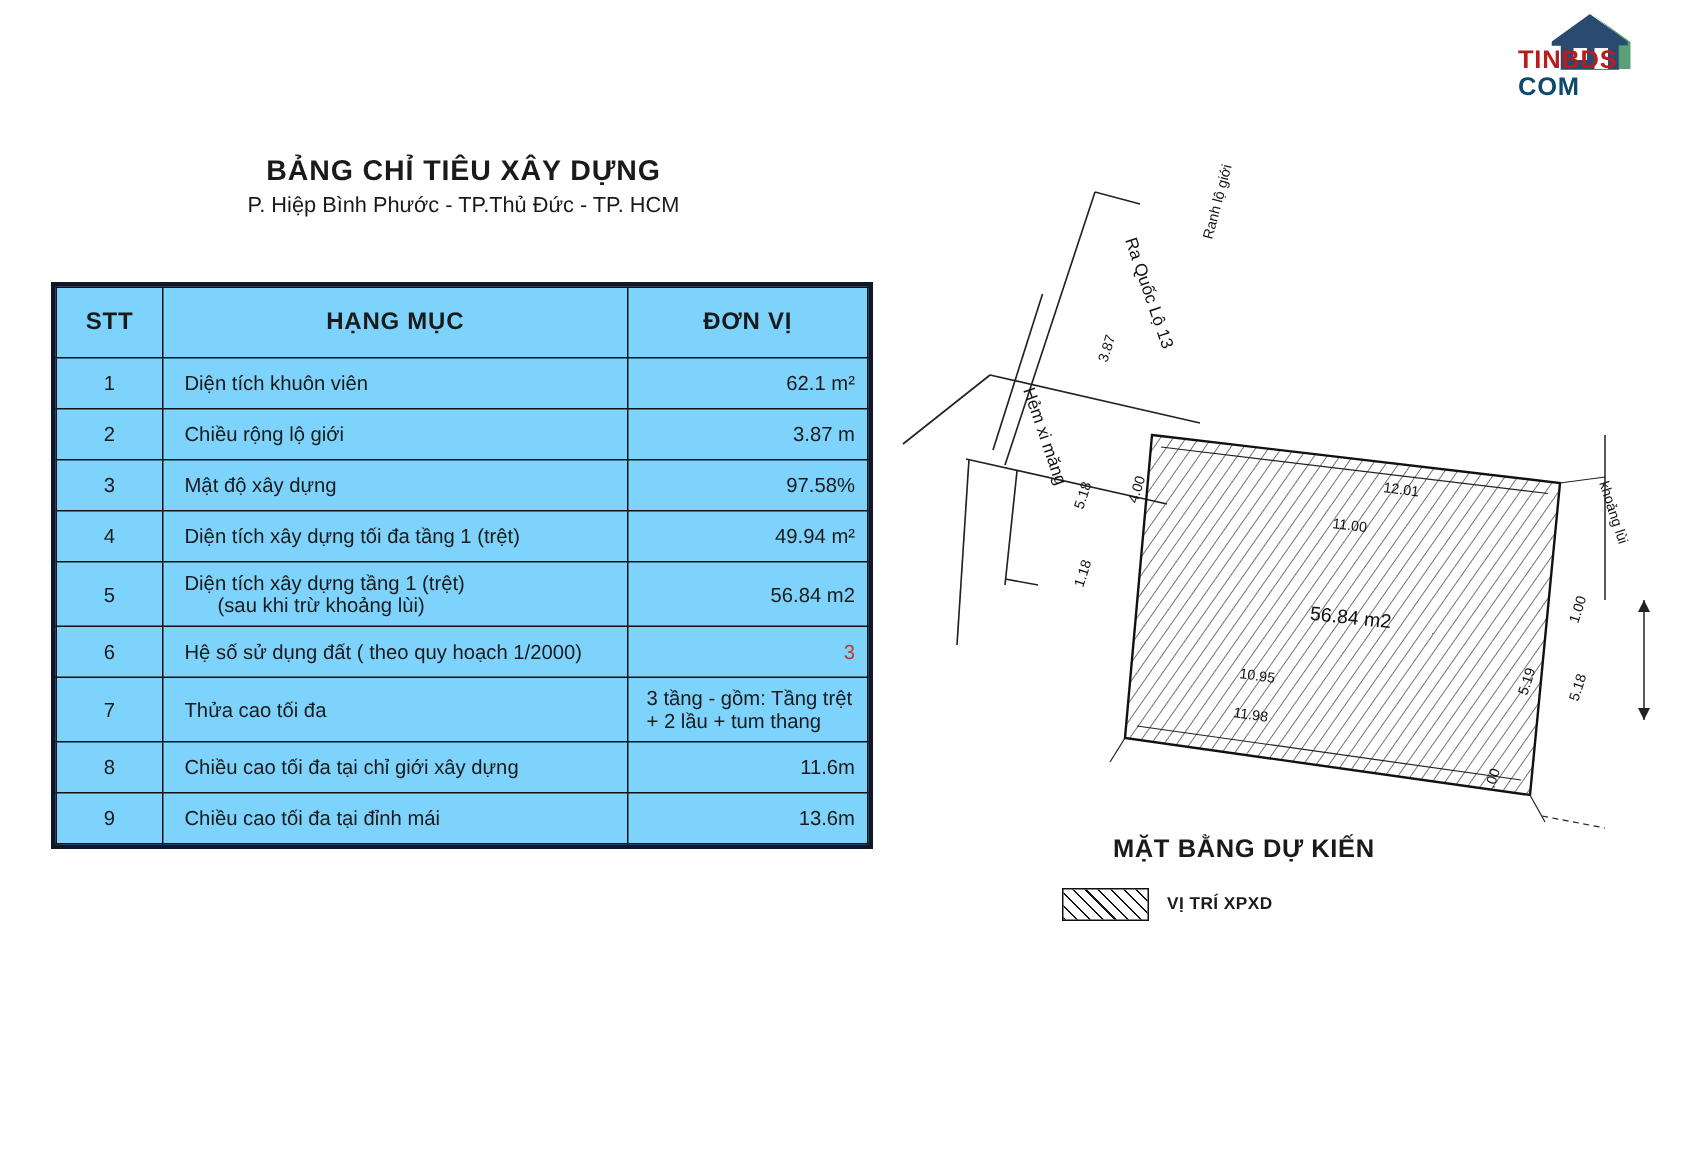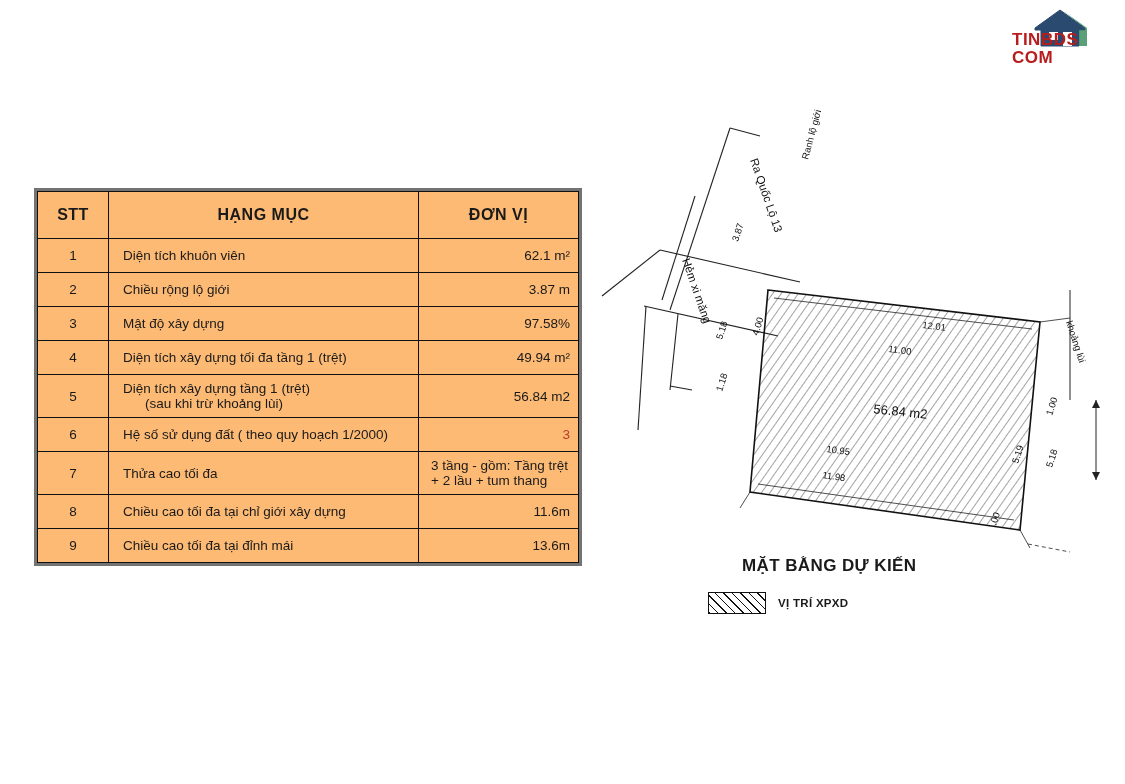--- a/index.html
+++ b/index.html
@@ -33,21 +33,21 @@
     letter-spacing: 0.5px;
     color: #b91c1c;
   }
   #logo .logo-text-bot {
     position: absolute;
     top: 40px;
     left: 2px;
     font-size: 17px;
     font-weight: bold;
     letter-spacing: 0.5px;
-    color: #b91c1c;
+    color: #0c4a6e;
   }
 
   
   #title-block {
     position: absolute;
     top: 104px;
     left: 36px;
     width: 546px;
     text-align: center;
   }
@@ -64,23 +64,23 @@
     font-size: 14.5px;
     margin-top: 3px;
   }
 
   
   #spec-table {
     position: absolute;
     top: 188px;
     left: 34px;
     width: 548px;
-    border: 3px solid #737373;
+    border: 3px solid #0f172a;
     box-sizing: border-box;
-    background: #fdba74;
+    background: #7dd3fc;
   }
   #spec-table table {
     border-collapse: collapse;
     width: 100%;
     table-layout: fixed;
   }
   #spec-table td, #spec-table th {
     border: 1px solid #111;
     font-size: 13.5px;
     padding: 6px 8px;
@@ -152,20 +152,22 @@
       <rect x="17" y="24" width="9" height="8" fill="#ffffff"></rect>
       <rect x="31" y="24" width="9" height="14" fill="#ffffff"></rect>
       <path d="M30 2 L55 20 L55 38 L47 38 L47 22 L53 22 L53 20 Z" fill="#3f8f62" opacity="0.85"></path>
     </g>
   </svg>
   <div class="logo-text-top">TINBDS</div>
   <div class="logo-text-bot">COM</div>
 </div>
 
 <div id="title-block">
+  <div id="title-main">BẢNG CHỈ TIÊU XÂY DỰNG</div>
+  <div id="title-sub2">P. Hiệp Bình Phước - TP.Thủ Đức - TP. HCM</div>
 </div>
 
 <div id="spec-table">
   <table>
     <thead>
       <tr>
         <th class="col-stt">STT</th>
         <th class="col-item">HẠNG MỤC</th>
         <th class="col-unit">ĐƠN VỊ</th>
       </tr>

